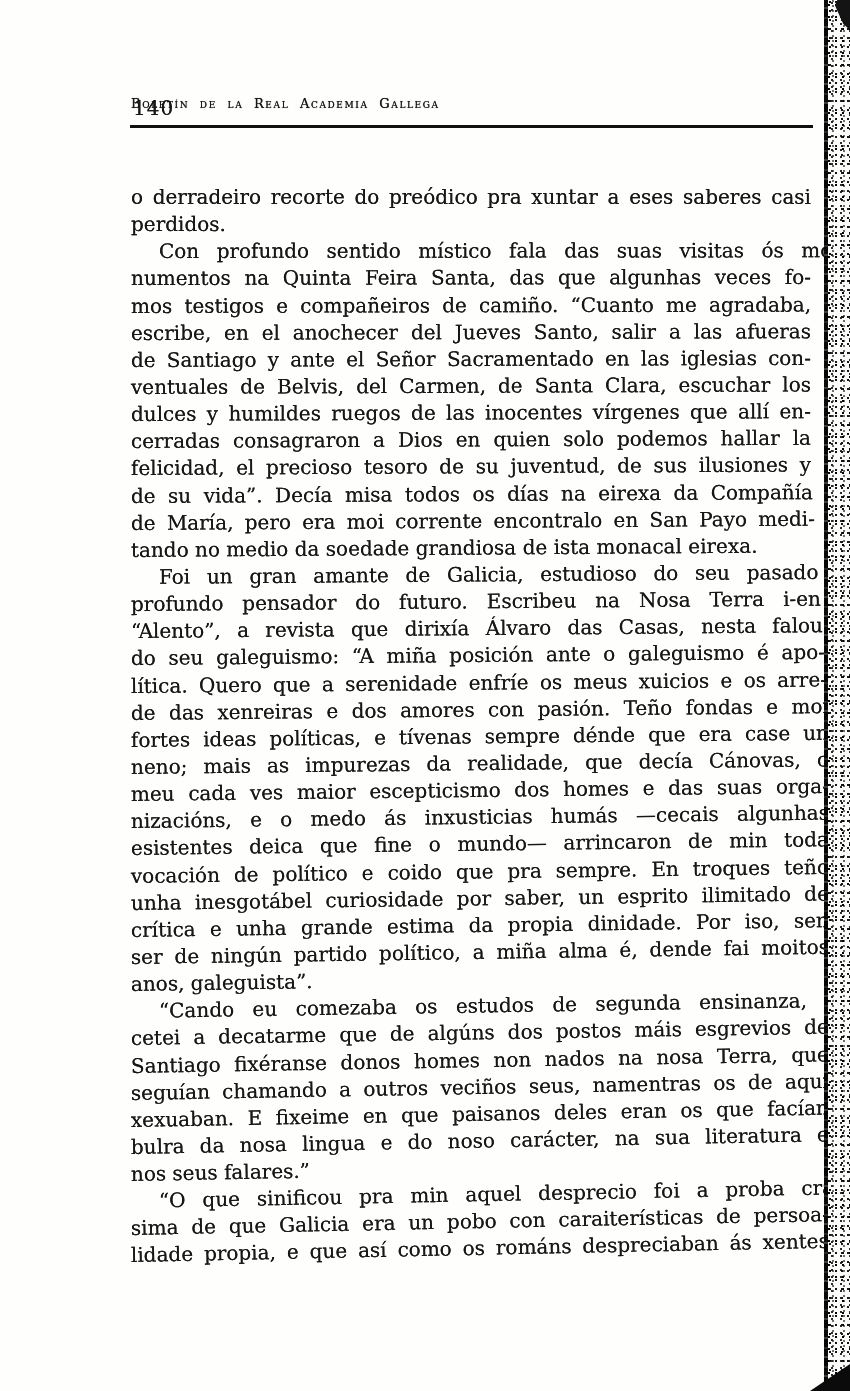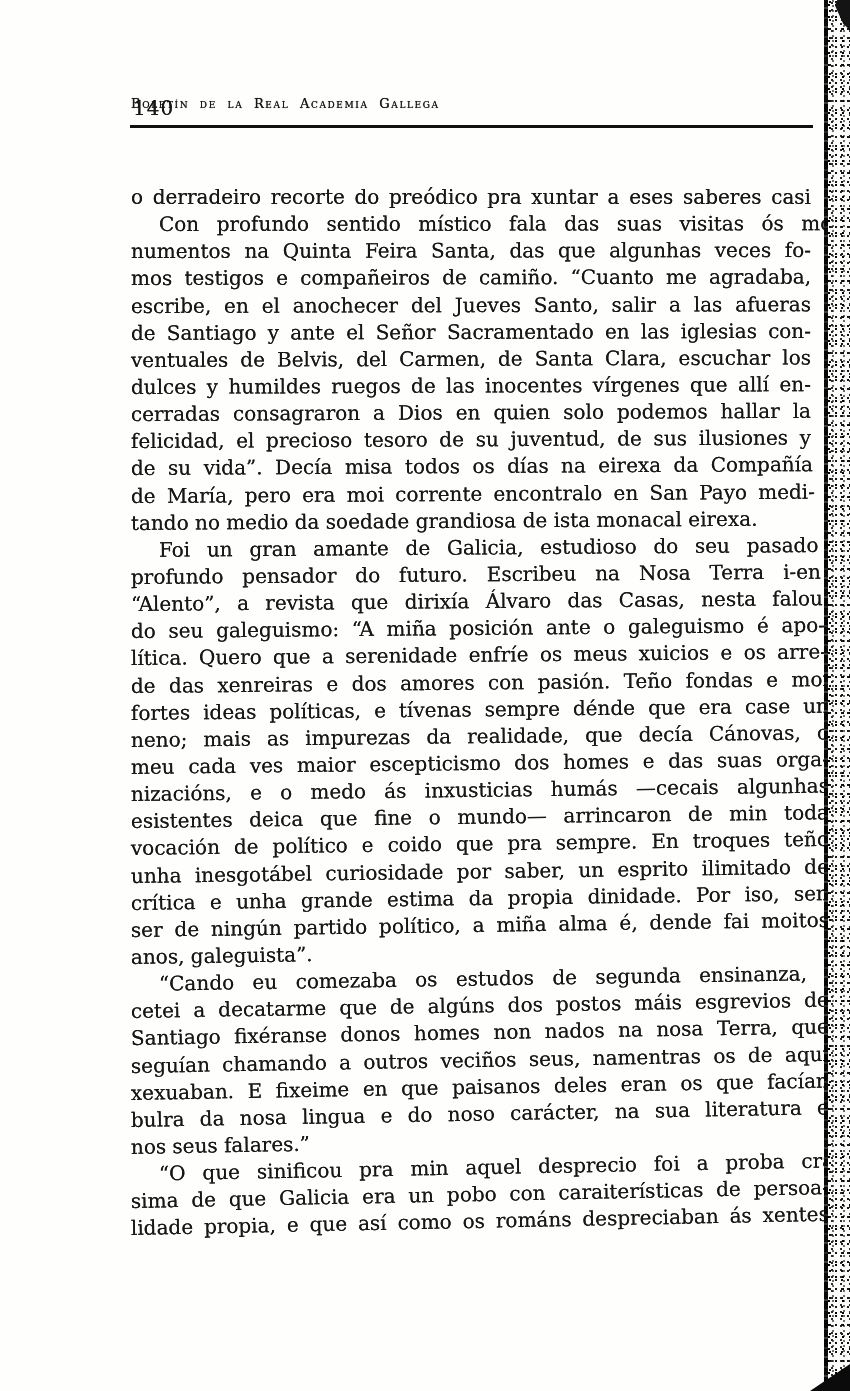--- a/index.html
+++ b/index.html
@@ -52,20 +52,21 @@
 
   <header class="page-header">
     <span class="page-num">140</span>
     <span class="journal">Boletín de la Real Academia Gallega</span>
   </header>
 
   <div class="rule"></div>
 
   <main class="text-block">
       <div class="line" style="width: 680px; transform: rotate(0deg);">o derradeiro recorte do preódico pra xuntar a eses saberes casi</div>
+      <div class="line plast" style="width: 680px; transform: rotate(-0.03deg);">perdidos.</div>
       <div class="line indent" style="width: 680px; transform: rotate(-0.06deg);">Con profundo sentido místico fala das suas visitas ós mo-</div>
       <div class="line" style="width: 680px; transform: rotate(-0.09deg);">numentos na Quinta Feira Santa, das que algunhas veces fo-</div>
       <div class="line" style="width: 680px; transform: rotate(-0.12deg);">mos testigos e compañeiros de camiño. “Cuanto me agradaba,</div>
       <div class="line" style="width: 680px; transform: rotate(-0.15deg);">escribe, en el anochecer del Jueves Santo, salir a las afueras</div>
       <div class="line" style="width: 680px; transform: rotate(-0.18deg);">de Santiago y ante el Señor Sacramentado en las iglesias con-</div>
       <div class="line" style="width: 680px; transform: rotate(-0.21deg);">ventuales de Belvis, del Carmen, de Santa Clara, escuchar los</div>
       <div class="line" style="width: 680px; transform: rotate(-0.24deg);">dulces y humildes ruegos de las inocentes vírgenes que allí en-</div>
       <div class="line" style="width: 680px; transform: rotate(-0.27deg);">cerradas consagraron a Dios en quien solo podemos hallar la</div>
       <div class="line" style="width: 680px; transform: rotate(-0.3deg);">felicidad, el precioso tesoro de su juventud, de sus ilusiones y</div>
       <div class="line" style="width: 682px; transform: rotate(-0.33deg);">de su vida”. Decía misa todos os días na eirexa da Compañía</div>

